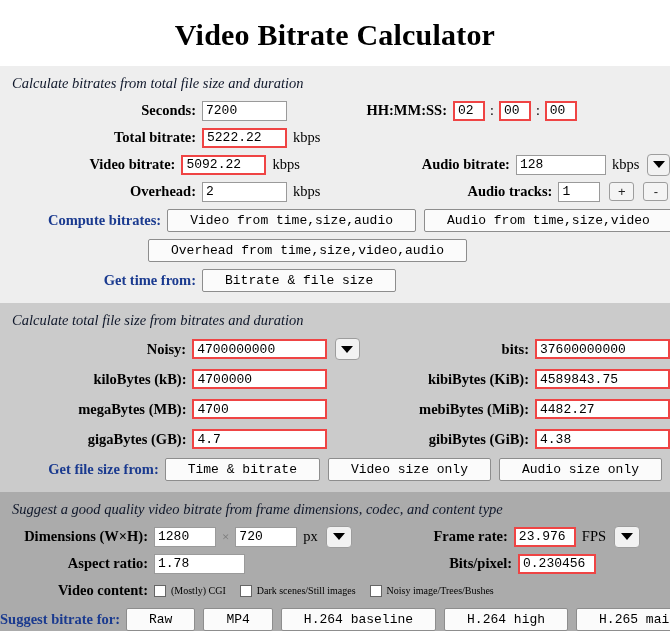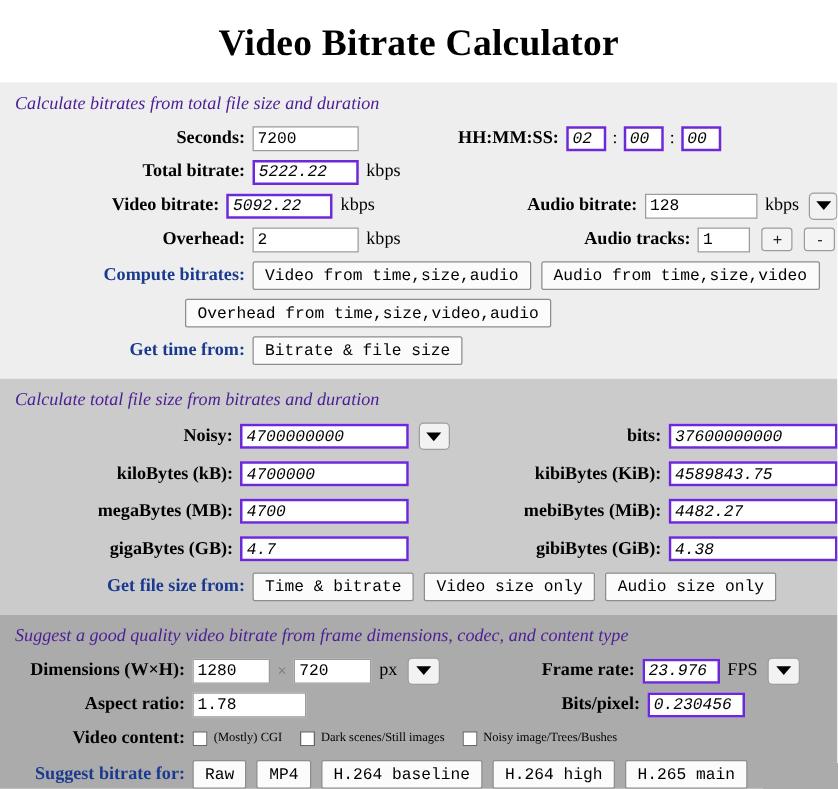--- a/index.html
+++ b/index.html
@@ -31,21 +31,21 @@
   }
   .sec-1 { background: #eeeeee; }
   .sec-2 { background: #cbcbcb; }
   .sec-3 { background: #ababab; }
 
   .sec-caption {
     font-family: "Liberation Serif", serif;
     font-style: italic;
     font-size: 14.5px;
     padding: 3px 0 5px 12px;
-    color: #4c1d95;
+    color: #0f172a;
     white-space: nowrap;
   }
 
   .row {
     display: flex;
     align-items: center;
     height: 27px;
   }
   .row.tall { height: 30px; }
 
@@ -86,42 +86,41 @@
     line-height: 16px;
     height: 20px;
     box-sizing: border-box;
     padding: 1px 3px;
     background: #ffffff;
     color: #000;
     border: 1px solid #9a9a9a;
     outline: none;
   }
   input.fld.strong {
-    border: 2px solid #6d28d9;
-    font-style: italic;
+    border: 2px solid #ef4444;
   }
 
   .w-seconds { width: 85px; }
   .w-bitrate { width: 85px; }
   .w-hms     { width: 32px; text-align: left; }
   .w-audio   { width: 90px; }
   .w-tracks  { width: 42px; }
   .w-size    { width: 135px; }
   .w-dim     { width: 62px; }
   .w-aspect  { width: 91px; }
   .w-fps     { width: 62px; }
   .w-bpp     { width: 78px; }
 
   button.btn {
     font-family: "Liberation Mono", monospace;
     font-size: 13px;
     background: #fbfbfb;
     border: 1px solid #8d8d8d;
     border-radius: 2px;
-    padding: 3px 9px;
+    padding: 3px 22px;
     margin-right: 8px;
     color: #000;
     cursor: pointer;
     white-space: nowrap;
   }
 
   button.drop {
     width: 26px;
     height: 22px;
     padding: 0;

